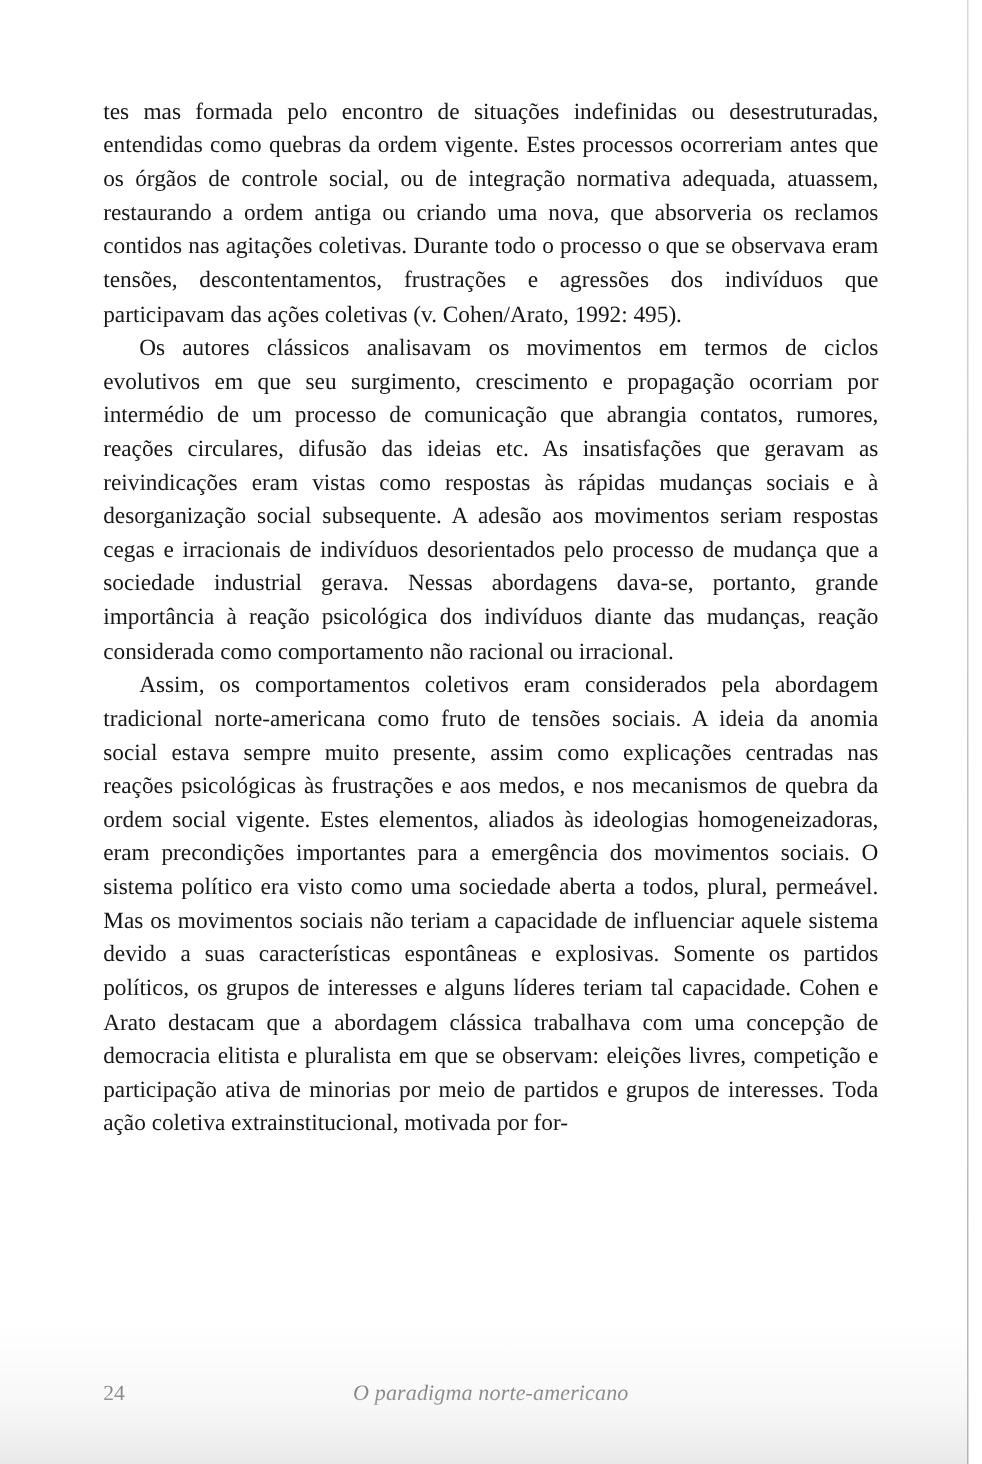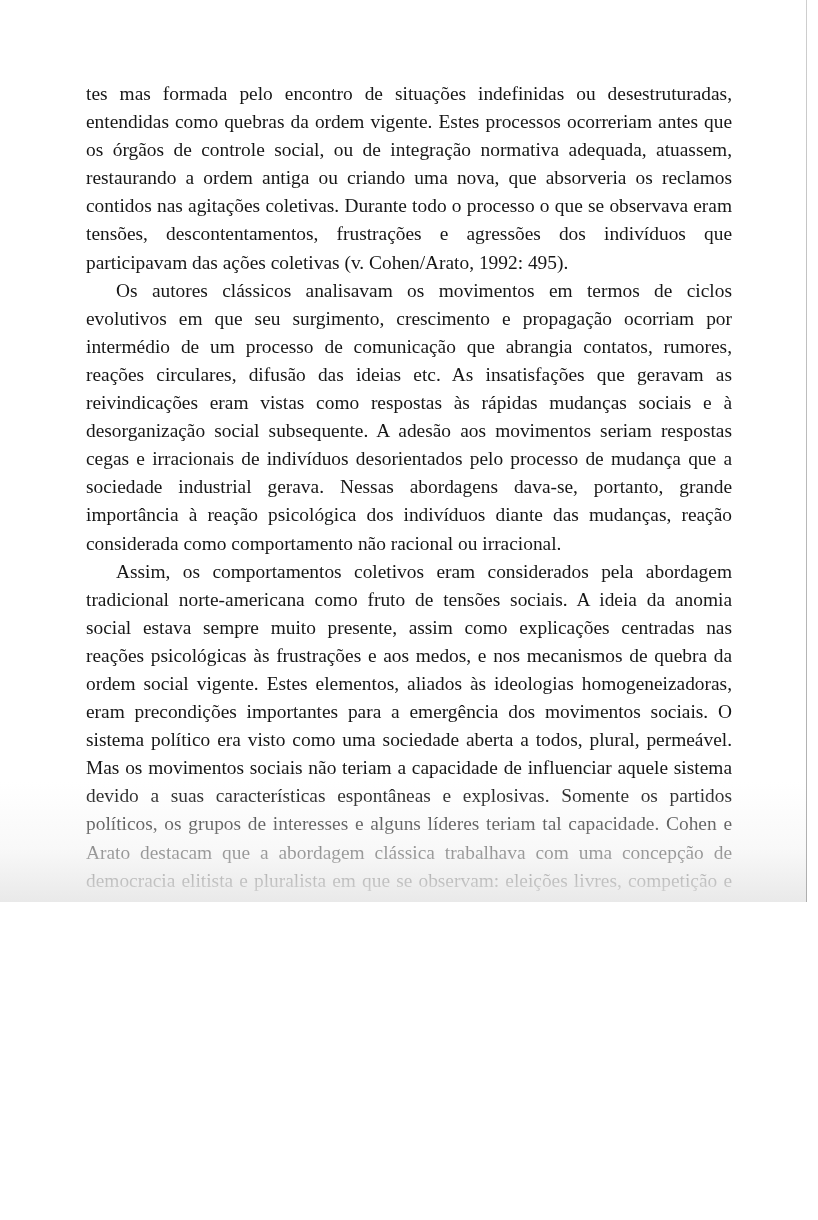--- a/index.html
+++ b/index.html
@@ -3,21 +3,21 @@
 <meta charset="utf-8">
 <style>
   html, body {
     margin: 0;
     padding: 0;
     background: #ffffff;
   }
   .page {
     position: relative;
     width: 818px;
-    height: 902px;
+    height: 1220px;
     background: #ffffff;
     overflow: hidden;
     box-sizing: border-box;
   }
   
   .page-edge-right {
     position: absolute;
     top: 0;
     right: 11px;
     width: 1px;

